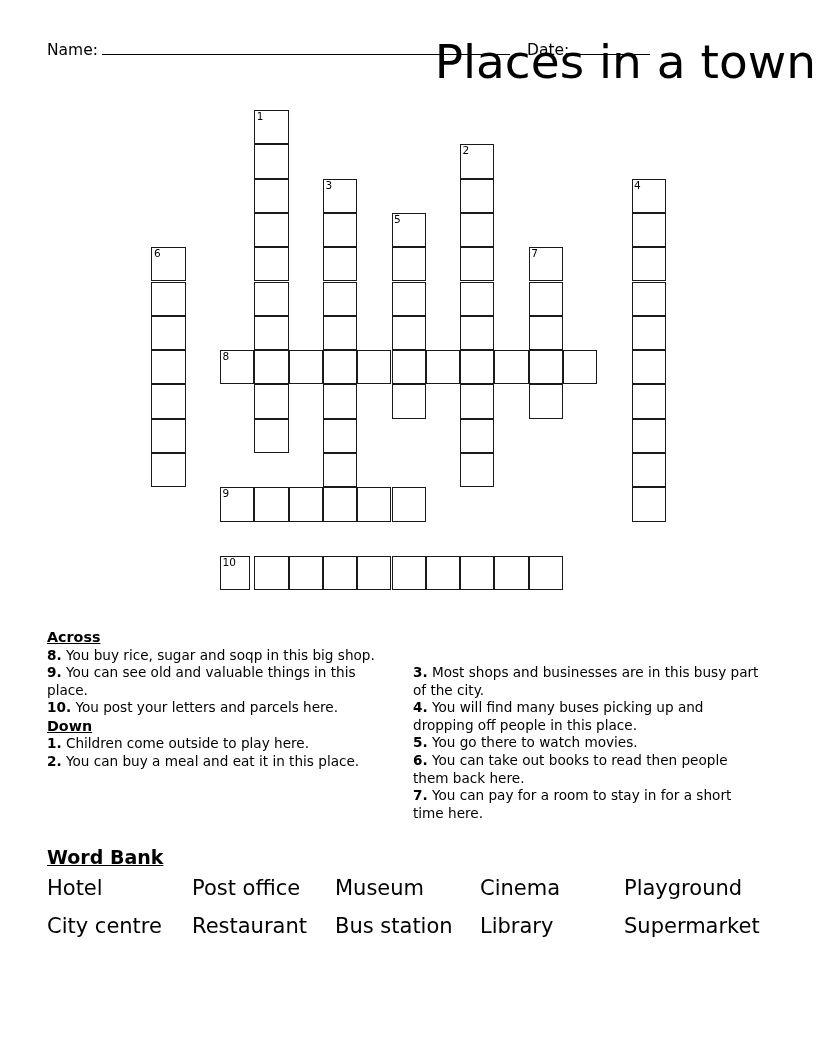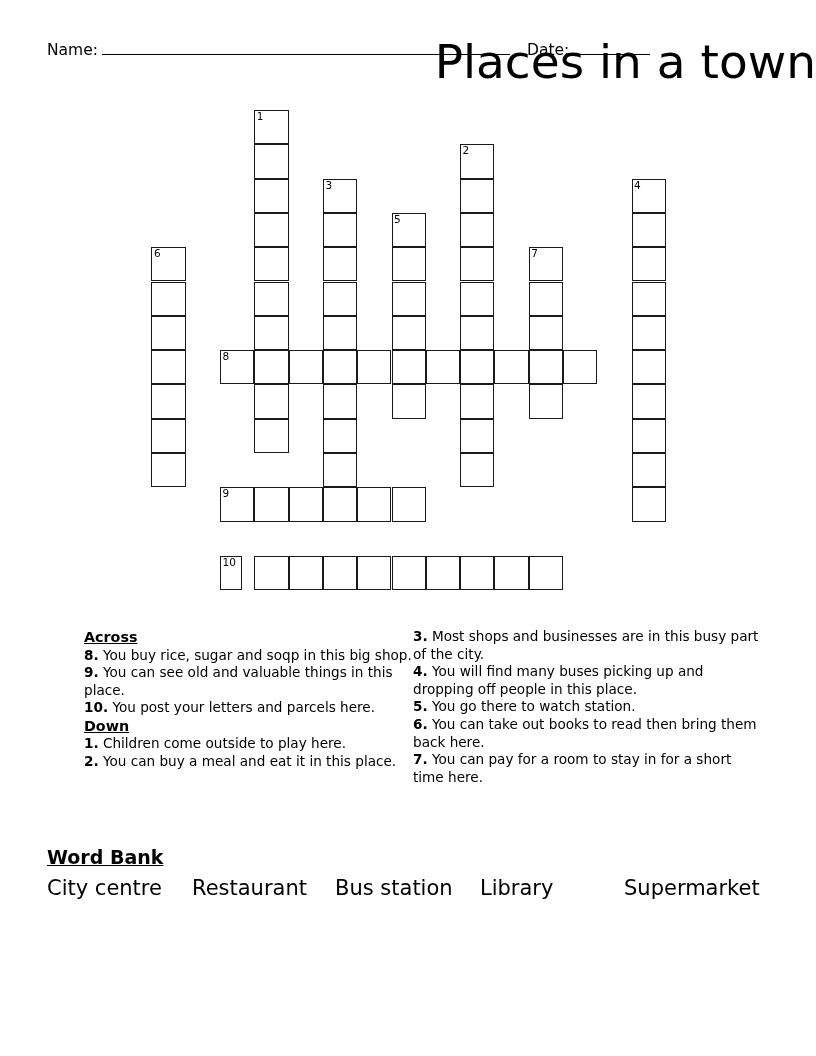--- a/index.html
+++ b/index.html
@@ -88,22 +88,22 @@
     width: 722px;
     height: 200px;
   }
   .clue-col {
     position: absolute;
     top: 0;
     width: 346px;
     font-size: 13.6px;
     line-height: 17.6px;
   }
-  #clue-col-left  { left: 0px;   width: 342px; margin-left: 37px; }
-  #clue-col-right { left: 366px; width: 348px; }
+  #clue-col-left  { left: 0px;   width: 342px; }
+  #clue-col-right { left: 366px; width: 348px; margin-top: 36px; }
 
   .clue-heading {
     font-weight: bold;
     text-decoration: underline;
     font-size: 14.3px;
     line-height: 18.5px;
     display: block;
   }
   .clue-line {
     display: block;
@@ -233,21 +233,21 @@
     <div class="cw-cell" style="left: 425.8px; top: 350.1px; width: 34.3px; height: 34.3px;"></div>
     <div class="cw-cell" style="left: 494.4px; top: 350.1px; width: 34.3px; height: 34.3px;"></div>
     <div class="cw-cell" style="left: 563px; top: 350.1px; width: 34.3px; height: 34.3px;"></div>
     <div class="cw-cell" style="left: 220px; top: 487.3px; width: 34.3px; height: 34.3px;">
       <span class="cw-num">9</span>
     </div>
     <div class="cw-cell" style="left: 254.3px; top: 487.3px; width: 34.3px; height: 34.3px;"></div>
     <div class="cw-cell" style="left: 288.6px; top: 487.3px; width: 34.3px; height: 34.3px;"></div>
     <div class="cw-cell" style="left: 357.2px; top: 487.3px; width: 34.3px; height: 34.3px;"></div>
     <div class="cw-cell" style="left: 391.5px; top: 487.3px; width: 34.3px; height: 34.3px;"></div>
-    <div class="cw-cell" style="left: 220px; top: 555.9px; width: 22px; height: 34.3px;">
+    <div class="cw-cell" style="left: 220px; top: 555.9px; width: 30px; height: 34.3px;">
       <span class="cw-num">10</span>
     </div>
     <div class="cw-cell" style="left: 254.3px; top: 555.9px; width: 34.3px; height: 34.3px;"></div>
     <div class="cw-cell" style="left: 288.6px; top: 555.9px; width: 34.3px; height: 34.3px;"></div>
     <div class="cw-cell" style="left: 322.9px; top: 555.9px; width: 34.3px; height: 34.3px;"></div>
     <div class="cw-cell" style="left: 357.2px; top: 555.9px; width: 34.3px; height: 34.3px;"></div>
     <div class="cw-cell" style="left: 391.5px; top: 555.9px; width: 34.3px; height: 34.3px;"></div>
     <div class="cw-cell" style="left: 425.8px; top: 555.9px; width: 34.3px; height: 34.3px;"></div>
     <div class="cw-cell" style="left: 460.1px; top: 555.9px; width: 34.3px; height: 34.3px;"></div>
     <div class="cw-cell" style="left: 494.4px; top: 555.9px; width: 34.3px; height: 34.3px;"></div>
@@ -260,28 +260,35 @@
     <span class="clue-line"><span class="clue-num">8.</span> <span>You buy rice, sugar and soqp in this big shop.</span></span>
     <span class="clue-line"><span class="clue-num">9.</span> <span>You can see old and valuable things in this place.</span></span>
     <span class="clue-line"><span class="clue-num">10.</span> <span>You post your letters and parcels here.</span></span>
     <span class="clue-heading">Down</span>
     <span class="clue-line"><span class="clue-num">1.</span> <span>Children come outside to play here.</span></span>
     <span class="clue-line"><span class="clue-num">2.</span> <span>You can buy a meal and eat it in this place.</span></span>
   </div>
   <div class="clue-col" id="clue-col-right">
     <span class="clue-line"><span class="clue-num">3.</span> <span>Most shops and businesses are in this busy part of the city.</span></span>
     <span class="clue-line"><span class="clue-num">4.</span> <span>You will find many buses picking up and dropping off people in this place.</span></span>
-    <span class="clue-line"><span class="clue-num">5.</span> <span>You go there to watch station.</span></span>
-    <span class="clue-line"><span class="clue-num">6.</span> <span>You can take out books to read then bring them back here.</span></span>
+    <span class="clue-line"><span class="clue-num">5.</span> <span>You go there to watch movies.</span></span>
+    <span class="clue-line"><span class="clue-num">6.</span> <span>You can take out books to read then people them back here.</span></span>
     <span class="clue-line"><span class="clue-num">7.</span> <span>You can pay for a room to stay in for a short time here.</span></span>
   </div>
 </div>
 
 <div id="word-bank">
   <span id="word-bank-title">Word Bank</span>
+  <span class="wb-row" id="wb-row-1">
+      <span class="wb-word" style="left: 0px;">Hotel</span>
+      <span class="wb-word" style="left: 145px;">Post office</span>
+      <span class="wb-word" style="left: 288px;">Museum</span>
+      <span class="wb-word" style="left: 433px;">Cinema</span>
+      <span class="wb-word" style="left: 577px;">Playground</span>
+    </span>
   <span class="wb-row" id="wb-row-2">
       <span class="wb-word" style="left: 0px;">City centre</span>
       <span class="wb-word" style="left: 145px;">Restaurant</span>
       <span class="wb-word" style="left: 288px;">Bus station</span>
       <span class="wb-word" style="left: 433px; text-align: center;">Library</span>
       <span class="wb-word" style="left: 577px;">Supermarket</span>
     </span>
 </div>
 
 </body></html>

